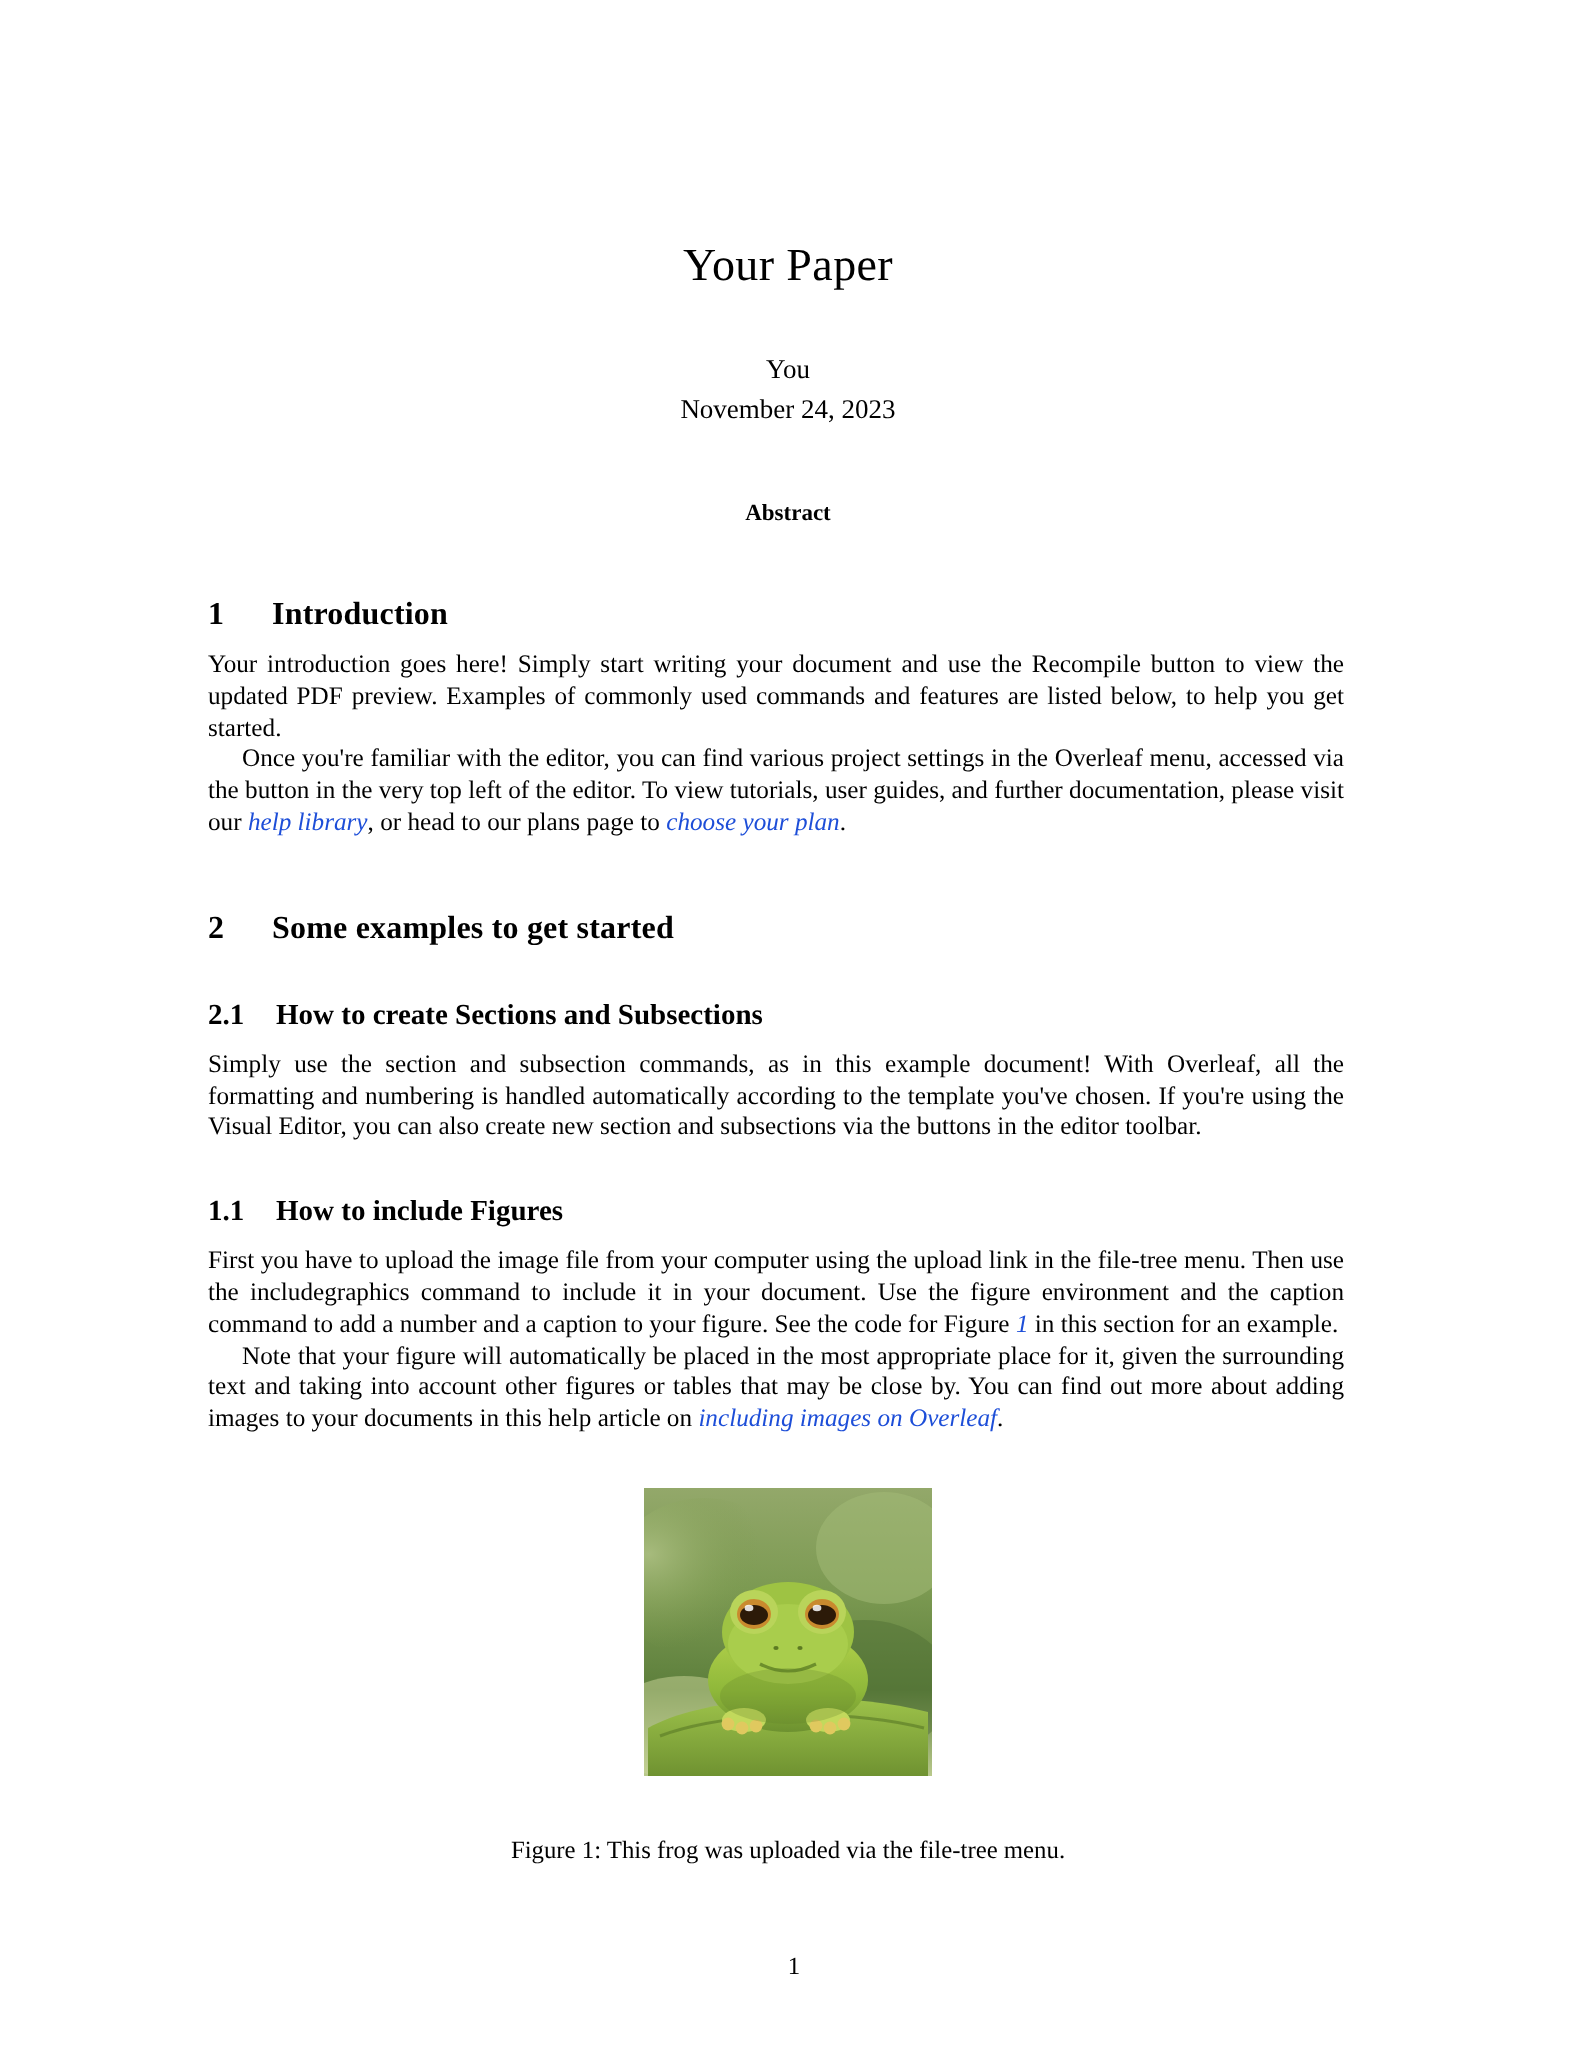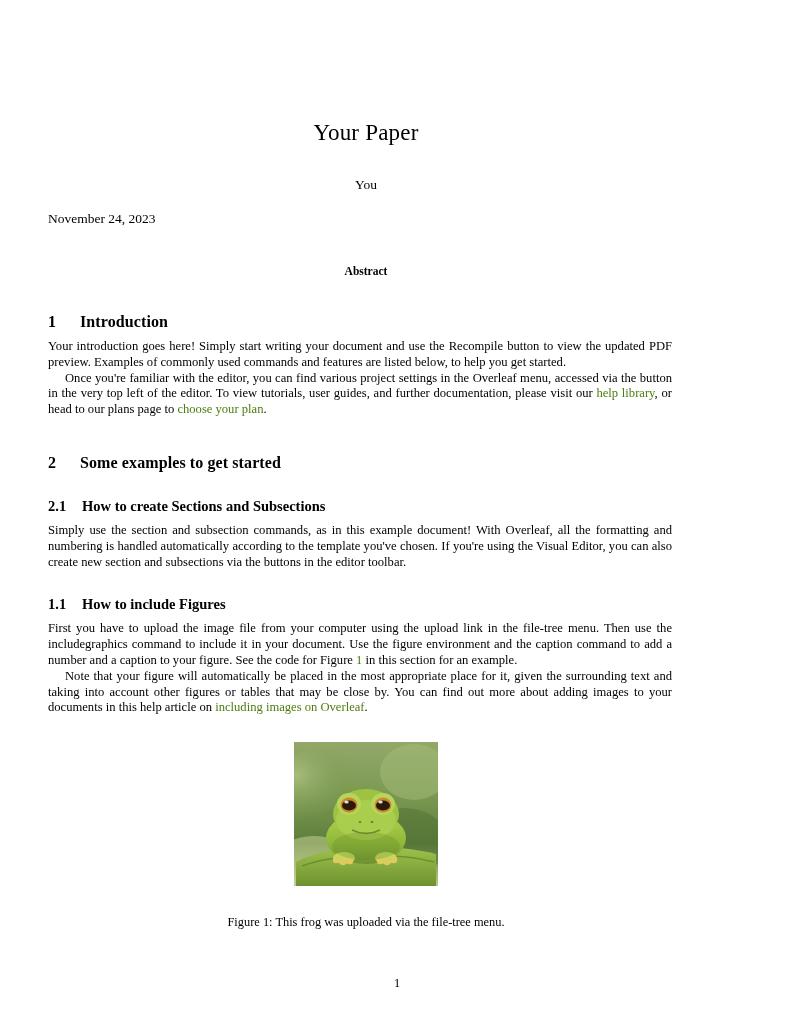--- a/index.html
+++ b/index.html
@@ -15,38 +15,38 @@
     position: relative;
     overflow: hidden;
   }
   .page {
     position: absolute;
     top: 0; left: 0;
     width: 794px;
     height: 1028px;
     background: #ffffff;
     box-sizing: border-box;
-    padding: 108px 110px 40px 48px;
+    padding: 108px 110px 40px 104px;
   }
   .doc-title {
     text-align: center;
     font-size: 23px;
     letter-spacing: 0.2px;
     margin: 12px 0 0 0;
     font-weight: normal;
   }
   .doc-author {
     text-align: center;
     font-size: 13.5px;
     margin-top: 31px;
   }
   .doc-date {
-    text-align: left;
+    text-align: center;
     font-size: 13.5px;
-    margin-top: 18px;
+    margin-top: 4px;
   }
   .abstract-head {
     text-align: center;
     font-size: 11.5px;
     font-weight: bold;
     margin-top: 38px;
   }
   .abstract-body {
     font-size: 12px;
     margin: 9px 52px 0 52px;
@@ -76,22 +76,23 @@
     line-height: 1.255;
     text-align: justify;
     margin: 8px 12px 0 0;
     hyphens: auto;
   }
   p.body.indent {
     text-indent: 17px;
     margin-top: 0;
   }
   a.link {
-    color: #4d7c0f;
+    color: #1d4ed8;
     text-decoration: none;
+    font-style: italic;
   }
   .figure-wrap {
     margin-top: 26px;
     text-align: center;
   }
   .figure-img {
     width: 144px;
     height: 144px;
     display: inline-block;
     position: relative;

